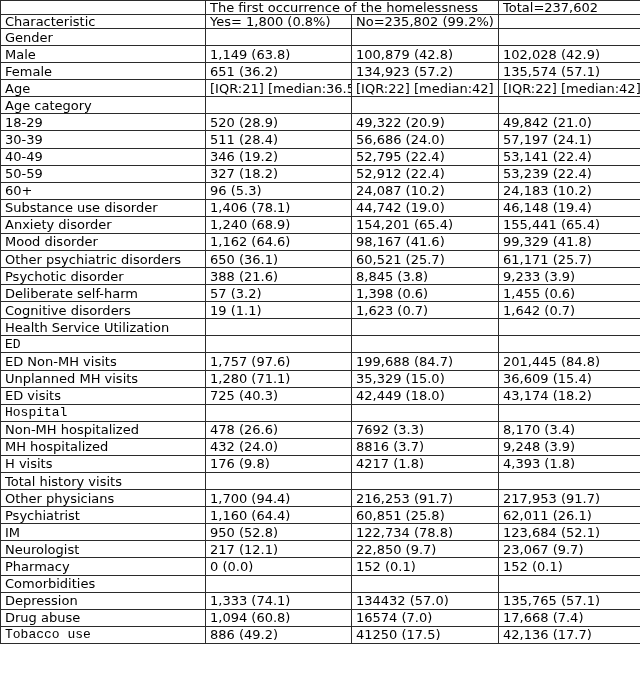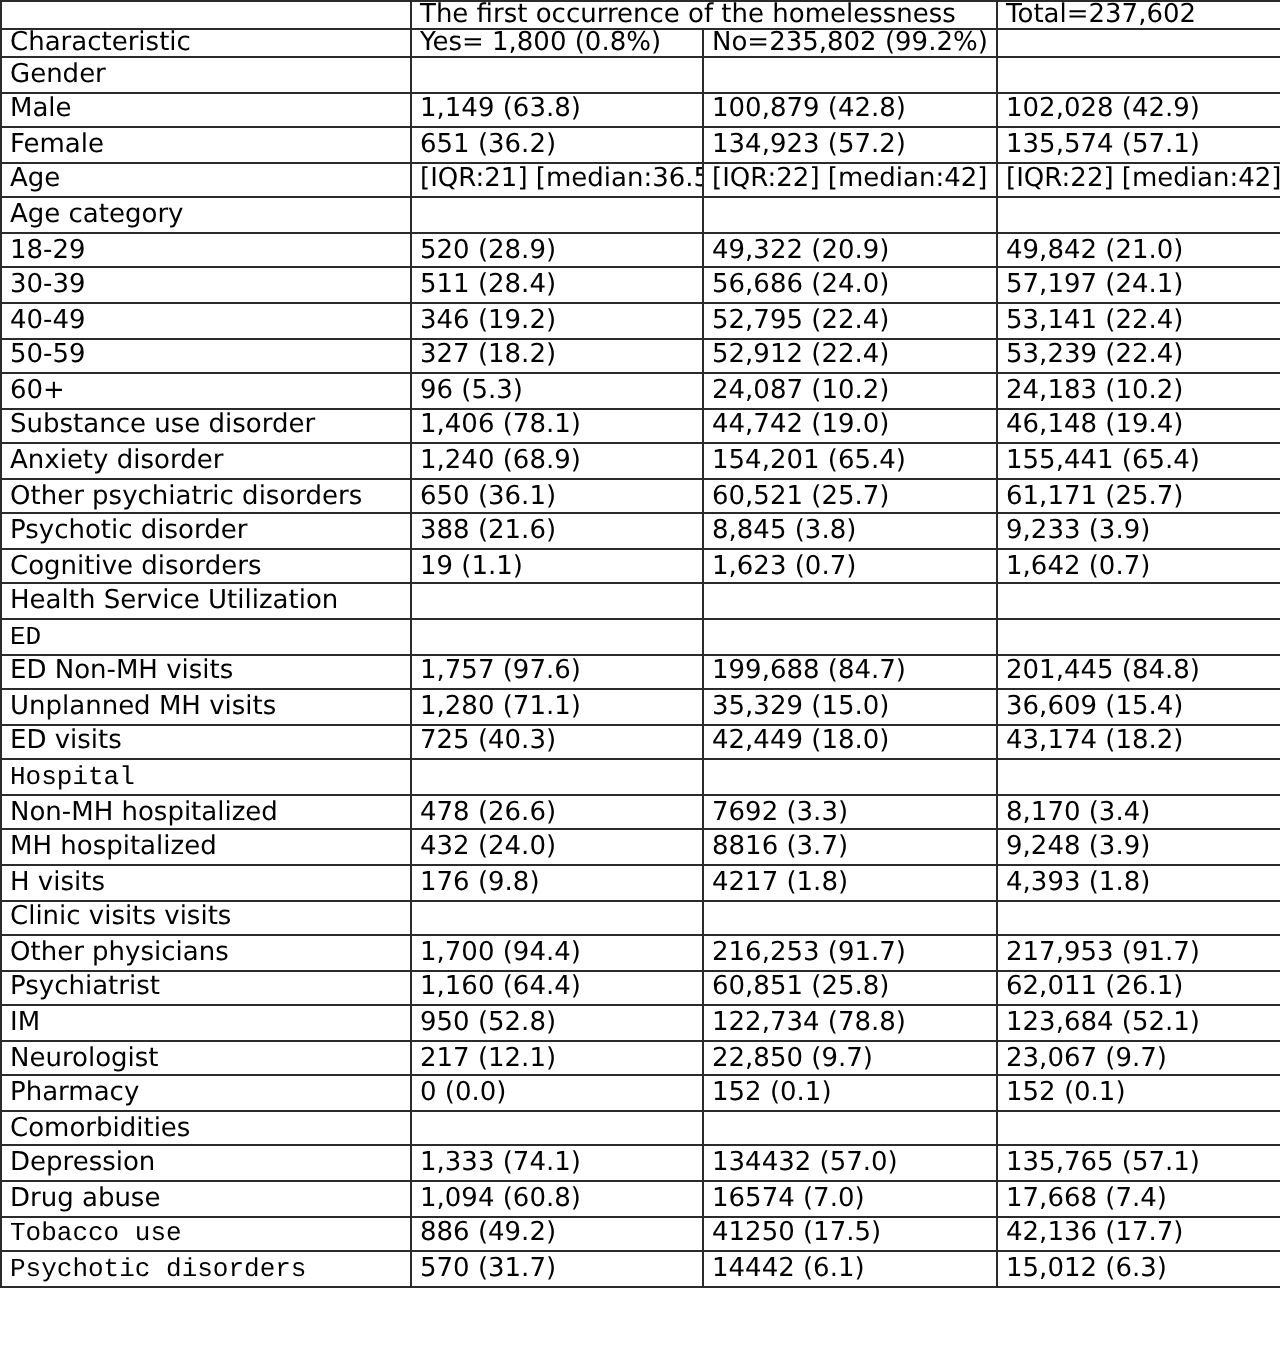--- a/index.html
+++ b/index.html
@@ -121,32 +121,44 @@
         <td>44,742 (19.0)</td>
         <td>46,148 (19.4)</td>
       </tr>
       <tr>
         <td class="indent-2">Anxiety disorder</td>
         <td>1,240 (68.9)</td>
         <td>154,201 (65.4)</td>
         <td>155,441 (65.4)</td>
       </tr>
       <tr>
+        <td class="indent-2">Mood disorder</td>
+        <td>1,162 (64.6)</td>
+        <td>98,167 (41.6)</td>
+        <td>99,329 (41.8)</td>
+      </tr>
+      <tr>
         <td class="indent-2">Other psychiatric disorders</td>
         <td>650 (36.1)</td>
         <td>60,521 (25.7)</td>
         <td>61,171 (25.7)</td>
       </tr>
       <tr>
         <td class="indent-2">Psychotic disorder</td>
         <td>388 (21.6)</td>
         <td>8,845 (3.8)</td>
         <td>9,233 (3.9)</td>
       </tr>
       <tr>
+        <td class="indent-2">Deliberate self-harm</td>
+        <td>57 (3.2)</td>
+        <td>1,398 (0.6)</td>
+        <td>1,455 (0.6)</td>
+      </tr>
+      <tr>
         <td class="indent-2">Cognitive disorders</td>
         <td>19 (1.1)</td>
         <td>1,623 (0.7)</td>
         <td>1,642 (0.7)</td>
       </tr>
       <tr>
         <td class="indent-0">Health Service Utilization</td>
         <td></td>
         <td></td>
         <td></td>
@@ -193,21 +205,21 @@
         <td>8816 (3.7)</td>
         <td>9,248 (3.9)</td>
       </tr>
       <tr>
         <td class="indent-2">H visits</td>
         <td>176 (9.8)</td>
         <td>4217 (1.8)</td>
         <td>4,393 (1.8)</td>
       </tr>
       <tr>
-        <td class="indent-0">Clinic visits visits</td>
+        <td class="indent-0">Total history visits</td>
         <td></td>
         <td></td>
         <td></td>
       </tr>
       <tr>
         <td class="indent-2">Other physicians</td>
         <td>1,700 (94.4)</td>
         <td>216,253 (91.7)</td>
         <td>217,953 (91.7)</td>
       </tr>
@@ -252,20 +264,14 @@
         <td>1,094 (60.8)</td>
         <td>16574 (7.0)</td>
         <td>17,668 (7.4)</td>
       </tr>
       <tr>
         <td class="indent-1">Tobacco use</td>
         <td>886 (49.2)</td>
         <td>41250 (17.5)</td>
         <td>42,136 (17.7)</td>
       </tr>
-      <tr>
-        <td class="indent-1">Psychotic disorders</td>
-        <td>570 (31.7)</td>
-        <td>14442 (6.1)</td>
-        <td>15,012 (6.3)</td>
-      </tr>
     </tbody>
 </table>
 
 </body></html>

